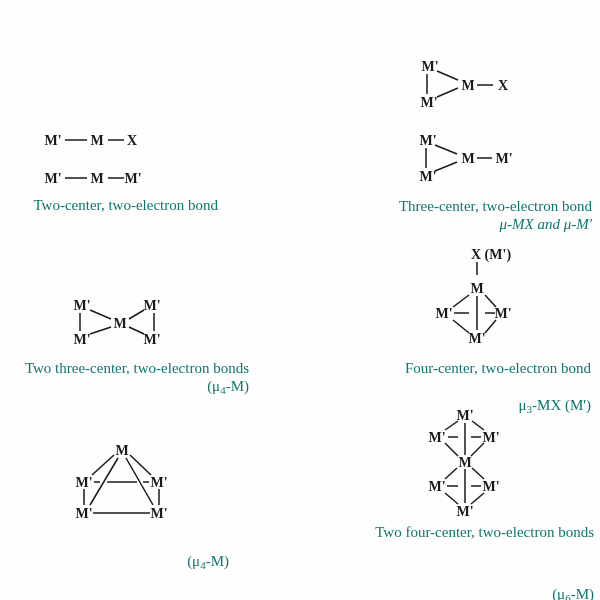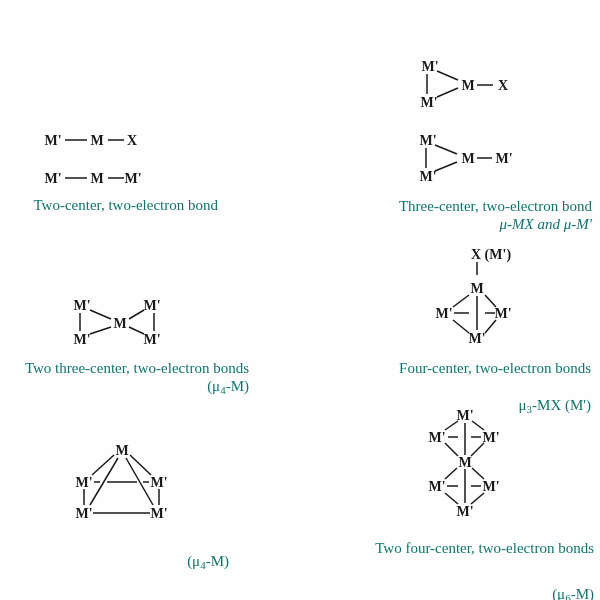--- a/index.html
+++ b/index.html
@@ -91,21 +91,21 @@
     <text x="78" y="68">M'</text>
     <text x="52" y="93">M'</text>
     <line x1="44" y1="50" x2="28" y2="62"></line>
     <line x1="60" y1="50" x2="71" y2="62"></line>
     <line x1="52" y1="51" x2="52" y2="85"></line>
     <line x1="29" y1="68" x2="44" y2="68"></line>
     <line x1="60" y1="68" x2="70" y2="68"></line>
     <line x1="28" y1="75" x2="44" y2="88"></line>
     <line x1="71" y1="75" x2="60" y2="88"></line>
   </svg>
-  <div class="caption" style="left:369px; top:360px; width:222px;">Four-center, two-electron bonds</div>
+  <div class="caption" style="left:369px; top:360px; width:222px;">Four-center, two-electron bond</div>
   <div class="caption" style="left:369px; top:378px; width:222px;margin-top:19px;">
     <span>μ</span><span class="subsc">3</span><span>-MX (M')</span>
   </div>
 
   <svg class="diag" style="left:58px; top:438px;" width="130" height="90">
     <text x="64" y="12">M</text>
     <text x="26" y="44">M'</text>
     <text x="101" y="44">M'</text>
     <text x="26" y="75">M'</text>
     <text x="101" y="75">M'</text>
@@ -142,18 +142,18 @@
     <line x1="59" y1="40" x2="46" y2="53"></line>
 
     <line x1="32" y1="65" x2="20" y2="76"></line>
     <line x1="47" y1="65" x2="59" y2="76"></line>
     <line x1="40" y1="66" x2="40" y2="100"></line>
     <line x1="22" y1="83" x2="33" y2="83"></line>
     <line x1="46" y1="83" x2="56" y2="83"></line>
     <line x1="20" y1="90" x2="33" y2="101"></line>
     <line x1="59" y1="90" x2="46" y2="101"></line>
   </svg>
-  <div class="caption" style="left:366px; top:540px; width:228px;">Two four-center, two-electron bonds</div>
+  <div class="caption" style="left:366px; top:524px; width:228px;">Two four-center, two-electron bonds</div>
   <div class="caption" style="left:366px; top:586px; width:228px;">
     <span>(μ</span><span class="subsc">6</span><span>-M)</span>
   </div>
 
 </div>
 
 </body></html>

